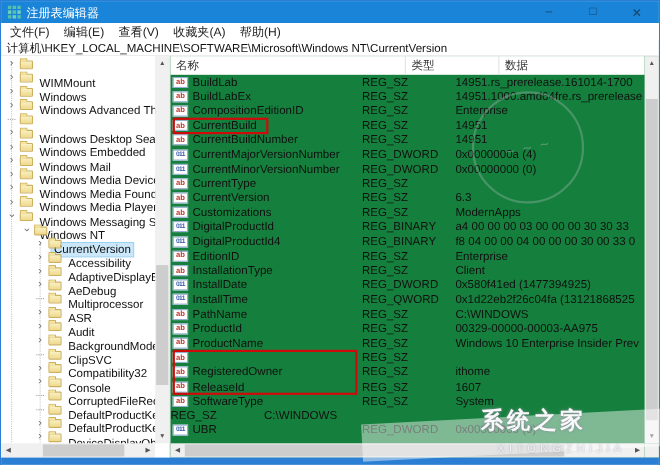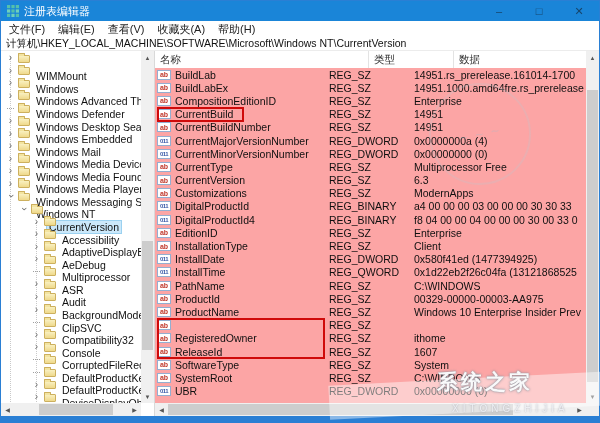--- a/index.html
+++ b/index.html
@@ -35,21 +35,21 @@
   .exp.leaf::before { content:""; width:7px; border-top:1px dotted #a0a0a0; }
   .folder { position:relative; flex:0 0 12px; width:12px; height:8px; margin:1px 4px 0 1px;
     background:linear-gradient(#f9f0c0,#efd98b); border:1px solid #cdb05e; border-radius:1px; }
   .folder::before { content:""; position:absolute; top:-3px; left:-1px; width:5px; height:2px;
     background:#f3e4a0; border:1px solid #cdb05e; border-bottom:none; border-radius:1px 1px 0 0; }
   .tlabel { padding:0 2px;margin-top:36px; }
   .tlabel.sel { background:#cbe8fa; outline:1px solid #9bd1f0; }
   .guide { position:absolute; width:0; border-left:1px dotted #c9c9c9; z-index:1; }
 
   
-  .list-panel { position:relative; flex:1; background:#fca5a5; }
+  .list-panel { position:relative; flex:1; background:#15803d; }
   .list-header { position:absolute; top:0; left:0; right:13px; height:17px; display:flex;
     font-size:10.5px; color:#333; background:#fff; }
   .hcell { border-right:1px solid #e3e3e3; padding:2px 5px; overflow:hidden; }
   .hc-name { width:214px; } .hc-type { width:85px; } .hc-data { flex:1; border-right:none; }
   .list-rows { position:absolute; top:17px; left:0; right:13px; bottom:13px; overflow:hidden; }
   .list-row { display:flex; height:13.2px; align-items:center; font-size:10.5px; color:#101010; }
   .c-name { width:174px; display:flex; align-items:center; overflow:hidden;
     white-space:nowrap; padding-left:2px; }
   .c-type { width:85px; overflow:hidden; white-space:nowrap; }
   .c-data { flex:1; overflow:hidden; white-space:nowrap; }
@@ -148,21 +148,20 @@
             <span class="tlabel">Windows</span>
           </div>
           <div class="tree-row" style="padding-left: 3px;">
             <span class="exp">›</span>
             <span class="folder"></span>
             <span class="tlabel">Windows Advanced Threat</span>
           </div>
           <div class="tree-row" style="padding-left: 3px;">
             <span class="exp">›</span>
             <span class="folder"></span>
-            <span class="tlabel">Windows Defender</span>
           </div>
           <div class="tree-row" style="padding-left: 3px;">
             <span class="exp leaf"></span>
             <span class="folder"></span>
             <span class="tlabel">Windows Desktop Search</span>
           </div>
           <div class="tree-row" style="padding-left: 3px;">
             <span class="exp">›</span>
             <span class="folder"></span>
             <span class="tlabel">Windows Embedded</span>
@@ -352,21 +351,20 @@
             </div>
             <div class="c-type">REG_DWORD</div>
             <div class="c-data">0x00000000 (0)</div>
           </div>
           <div class="list-row">
             <div class="c-name">
               <span class="vicon ab">ab</span>
               <span>CurrentType</span>
             </div>
             <div class="c-type">REG_SZ</div>
-            <div class="c-data">Multiprocessor Free</div>
           </div>
           <div class="list-row">
             <div class="c-name">
               <span class="vicon ab">ab</span>
               <span>CurrentVersion</span>
             </div>
             <div class="c-type">REG_SZ</div>
             <div class="c-data">6.3</div>
           </div>
           <div class="list-row">
@@ -474,24 +472,20 @@
           </div>
           <div class="list-row">
             <div class="c-name">
               <span class="vicon ab">ab</span>
               <span>SoftwareType</span>
             </div>
             <div class="c-type">REG_SZ</div>
             <div class="c-data">System</div>
           </div>
           <div class="list-row">
-            <div class="c-name">
-              <span class="vicon ab">ab</span>
-              <span>SystemRoot</span>
-            </div>
             <div class="c-type">REG_SZ</div>
             <div class="c-data">C:\WINDOWS</div>
           </div>
           <div class="list-row">
             <div class="c-name">
               <span class="vicon bin">011</span>
               <span>UBR</span>
             </div>
             <div class="c-type">REG_DWORD</div>
             <div class="c-data">0x00000000 (0)</div>

